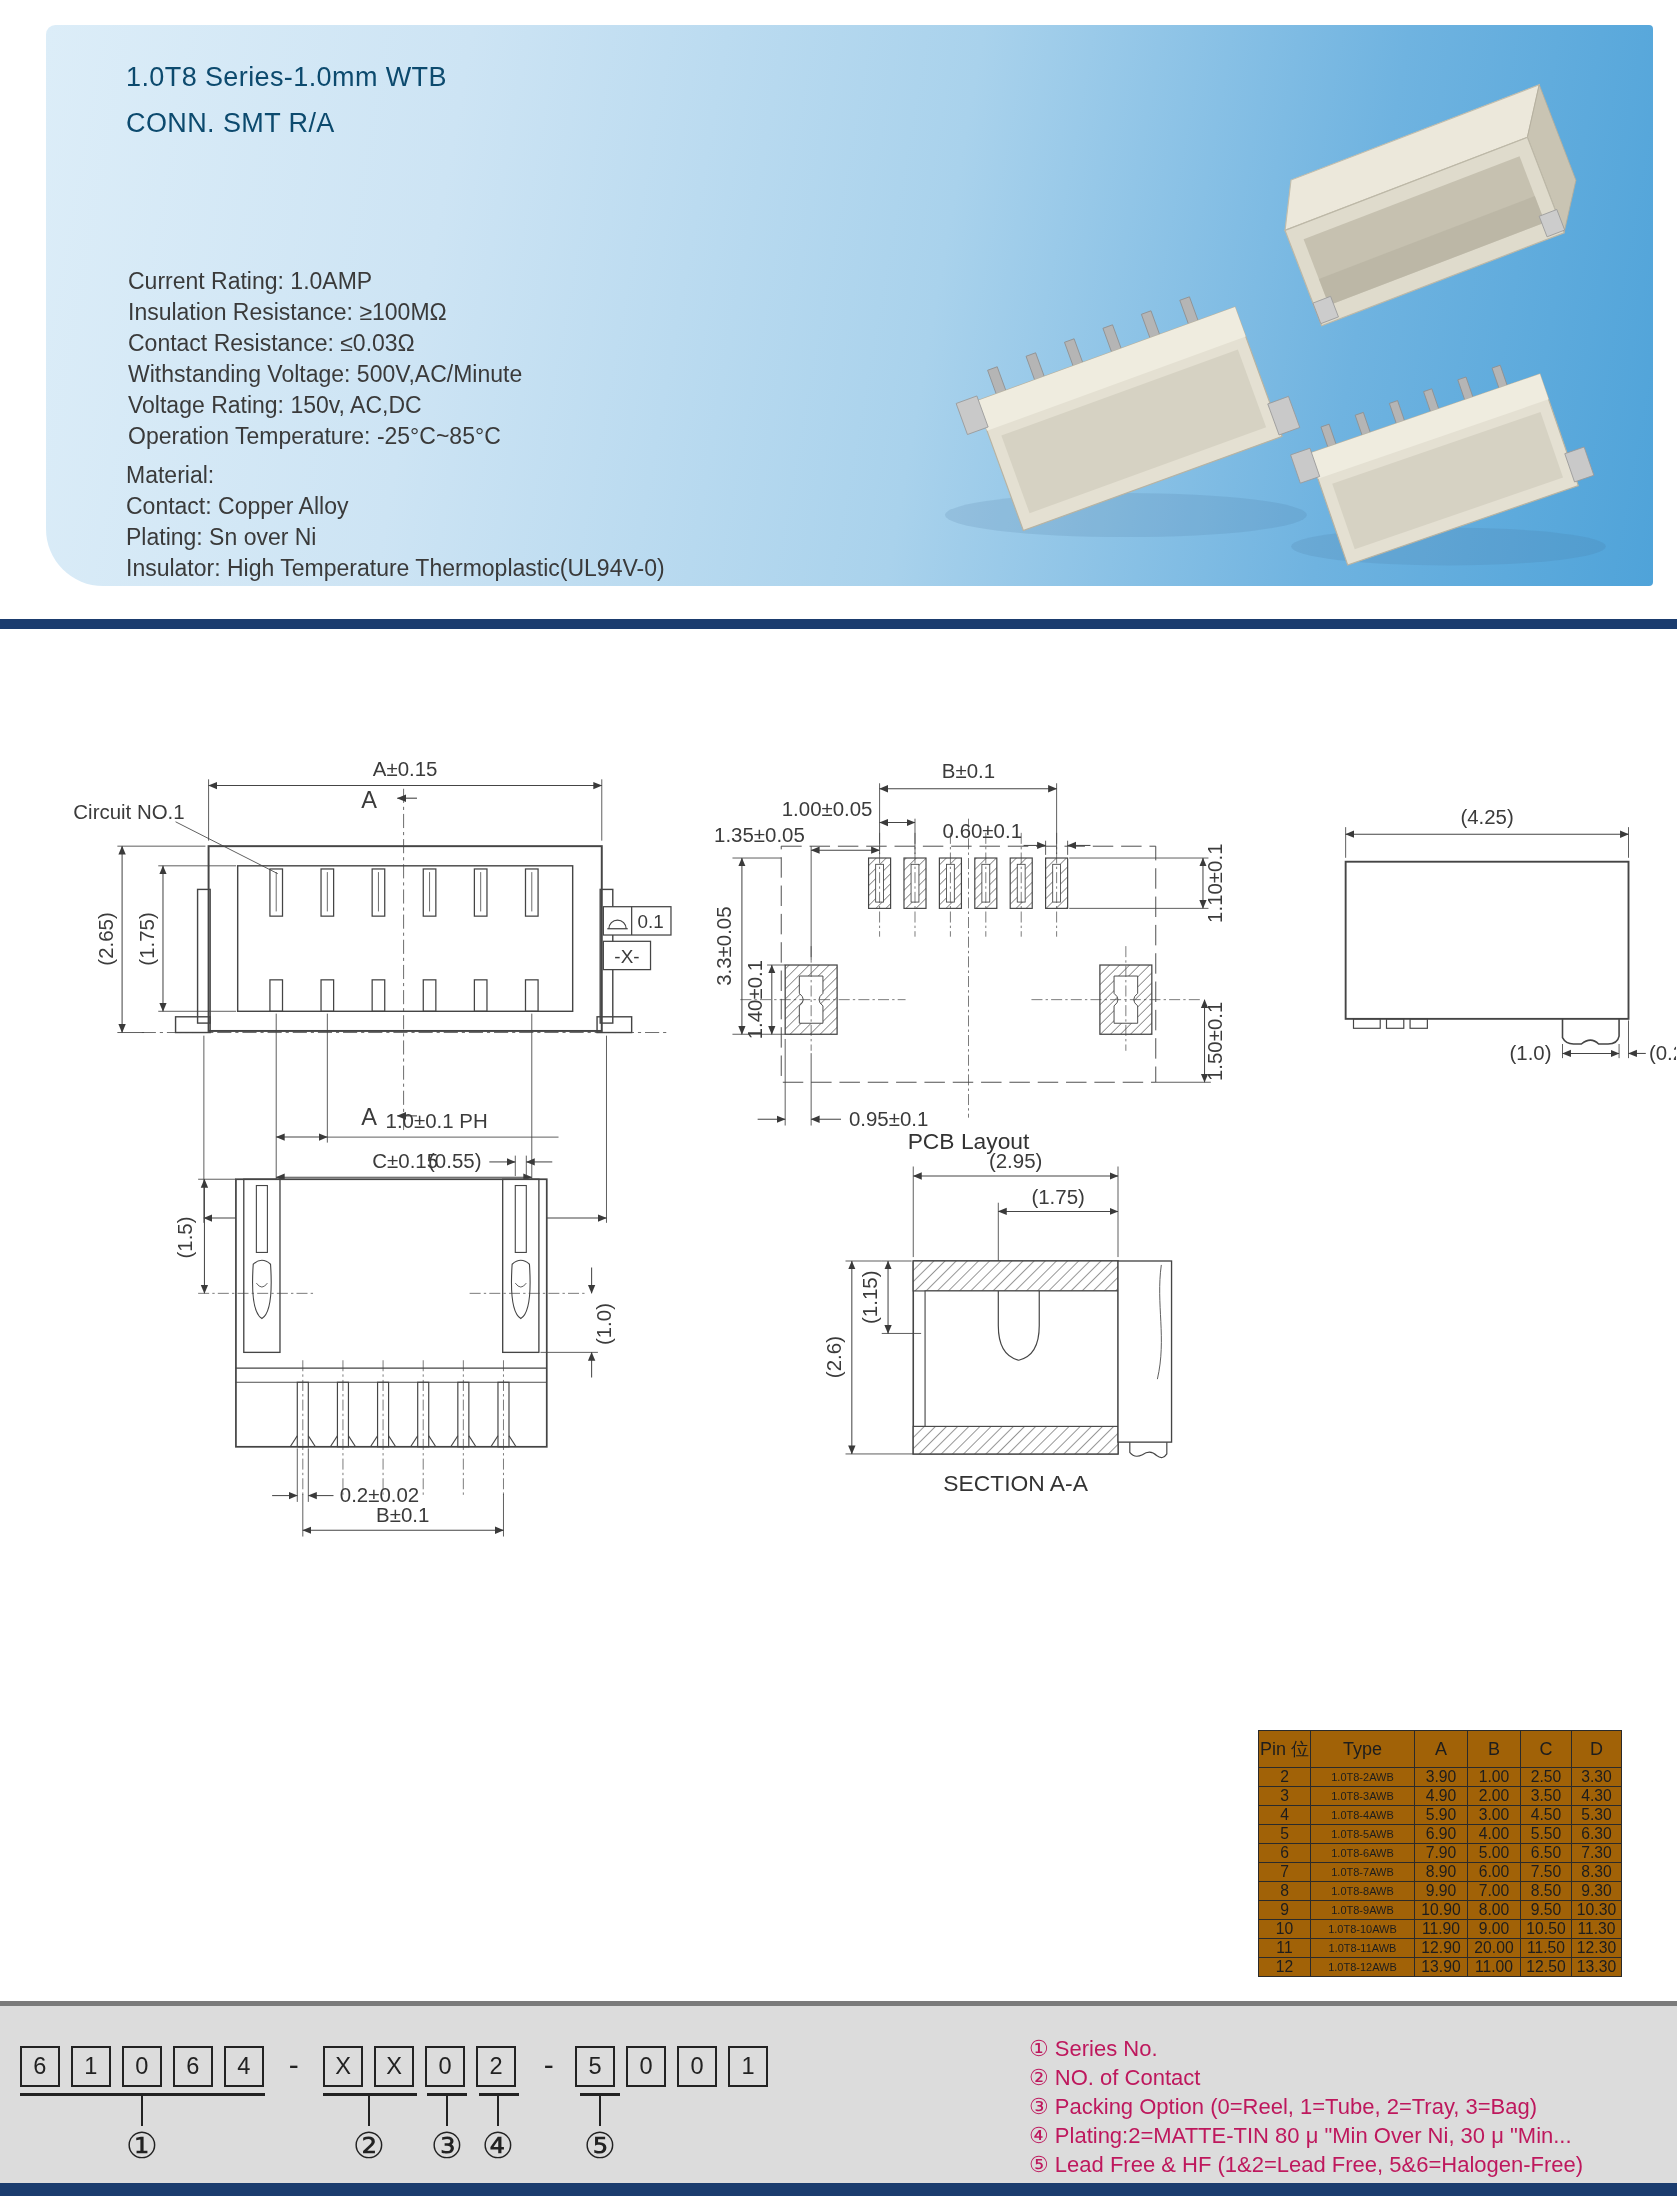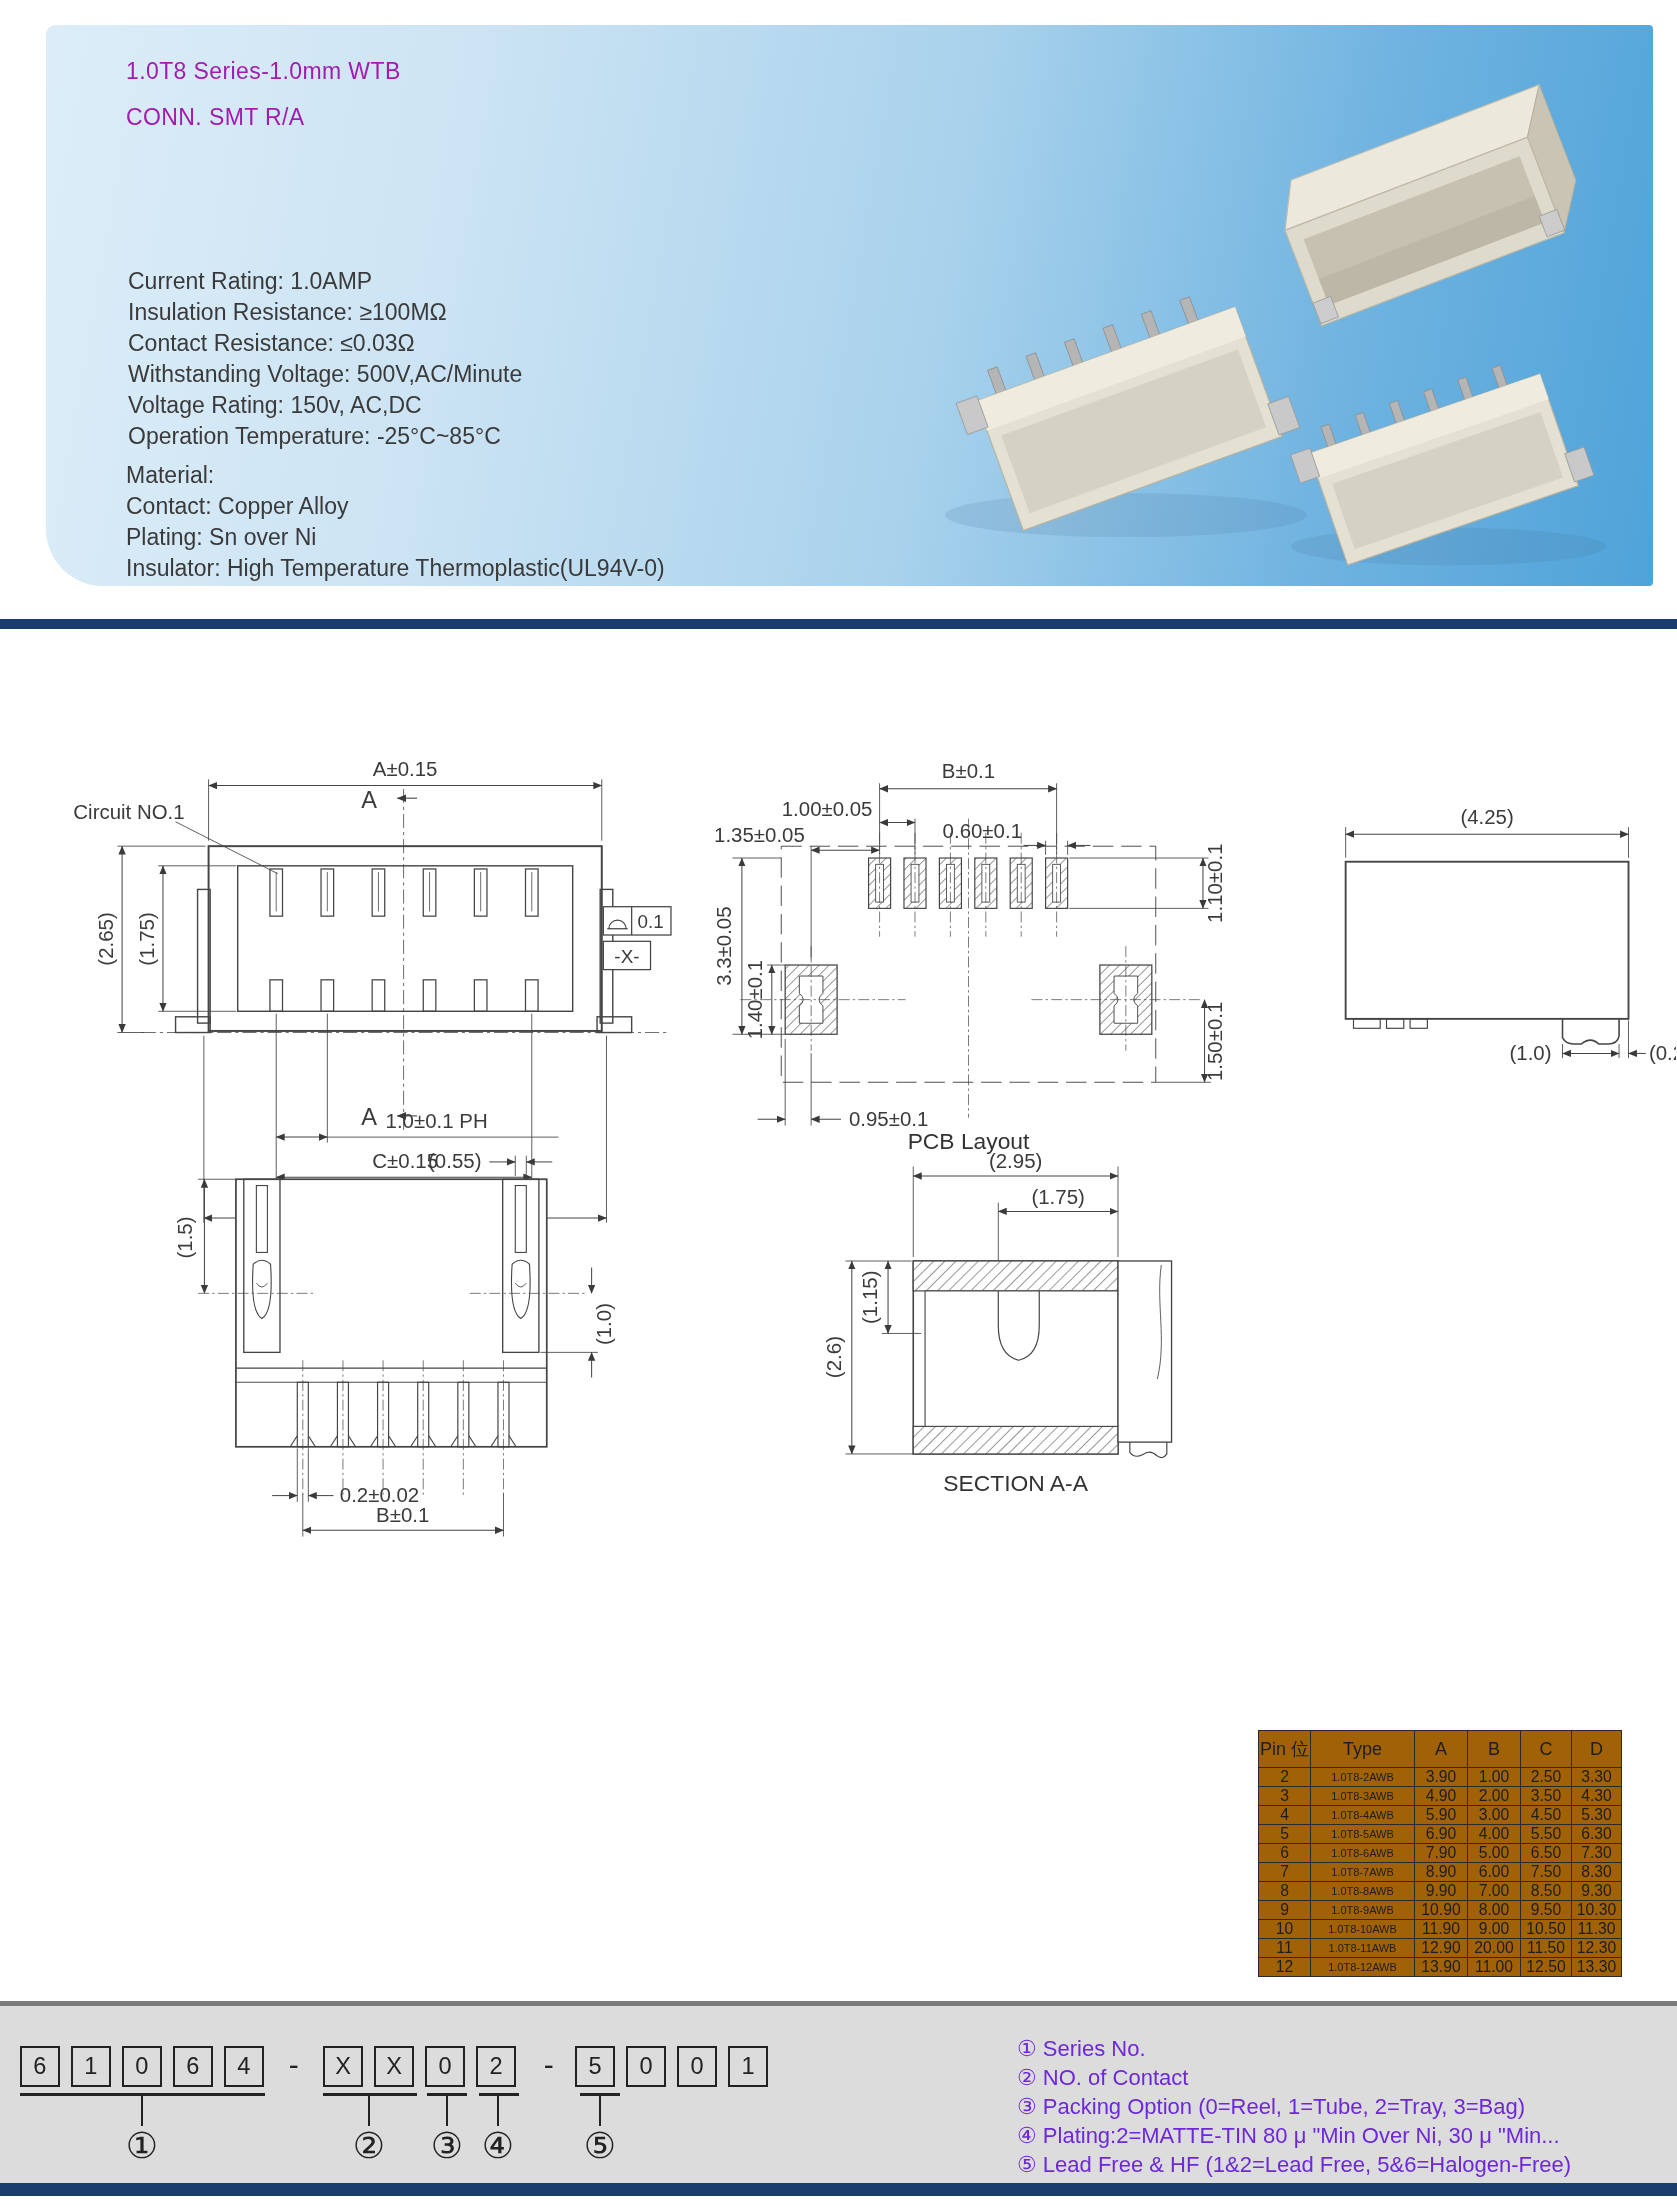--- a/index.html
+++ b/index.html
@@ -9,22 +9,22 @@
   }
   .abs{position:absolute;}
 
   
   .header-panel{
     left:46px;top:25px;width:1607px;height:561px;
     background:linear-gradient(100deg,#dcedf8 0%,#cde4f4 25%,#a9d2ec 55%,#6fb3e0 80%,#4fa3d9 100%);
     border-radius:9.4px 3.9px 3.9px 57px;
   }
   .page-title{
-    left:126px;top:48px;width:708px;
-    font-size:23px;line-height:46px;color:#a21caf;letter-spacing:0.4px;
+    left:126px;top:54px;width:708px;
+    font-size:27px;line-height:46px;color:#0c4a6e;letter-spacing:0.4px;
   }
   .spec-block{left:128px;top:266px;width:677px;}
   .spec-block div, .material-block div{
     font-size:23px;line-height:31px;color:#3a3a3a;
   }
   .material-block{left:126px;top:460px;width:708px;}
 
   
   .divider-top{left:0;top:619px;width:1678px;height:10.2px;background:#1b3c6e;}
   .divider-bottom{left:0;top:2183px;width:1678px;height:12.6px;background:#1b3c6e;}
@@ -49,21 +49,21 @@
   .pn-group{position:absolute;top:40px;display:flex;gap:11px;}
   .pn-box{
     display:inline-block;width:36px;height:37px;border:2px solid #222;
     font-size:23.6px;line-height:37px;text-align:center;color:#222;background:#dcdcdc;
   }
   .pn-dash{position:absolute;top:40px;width:23.6px;height:41px;font-size:30px;line-height:38px;text-align:center;color:#222;}
   .pn-underline{position:absolute;top:87px;height:3.1px;background:#222;}
   .pn-dropline{position:absolute;top:90px;width:2.4px;height:30px;background:#222;}
   .pn-callout{position:absolute;top:120px;width:36px;font-size:36px;line-height:39px;text-align:center;color:#222;}
   .legend-block{position:absolute;left:1017px;top:28px;}
-  .legend-block div{font-size:22px;line-height:29px;color:#6d28d9;white-space:nowrap;}
+  .legend-block div{font-size:22px;line-height:29px;color:#be185d;white-space:nowrap;margin-left:12px;}
 </style>
 </head>
 <body>
 
 <div class="abs header-panel"></div>
 
 <div class="abs page-title">
   <div>1.0T8 Series-1.0mm WTB</div>
   <div>CONN. SMT R/A</div>
 </div>

